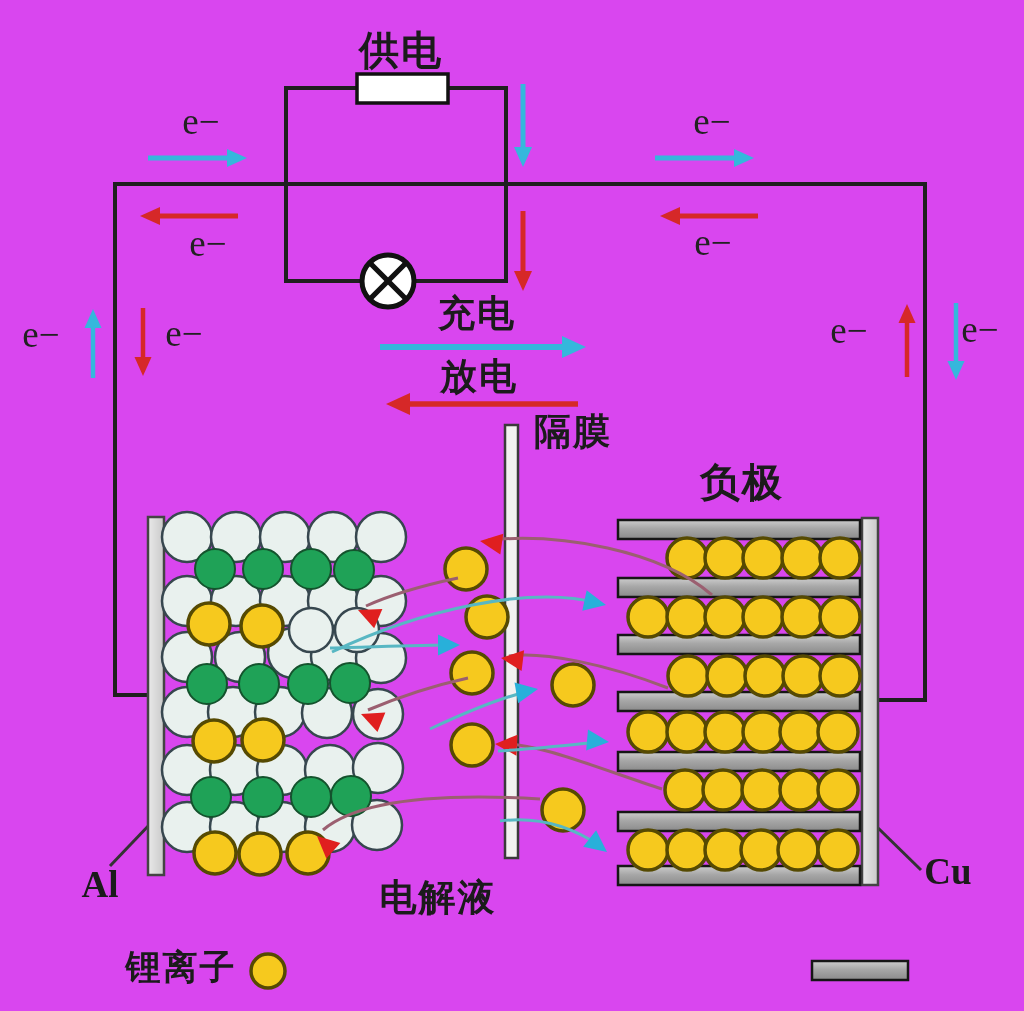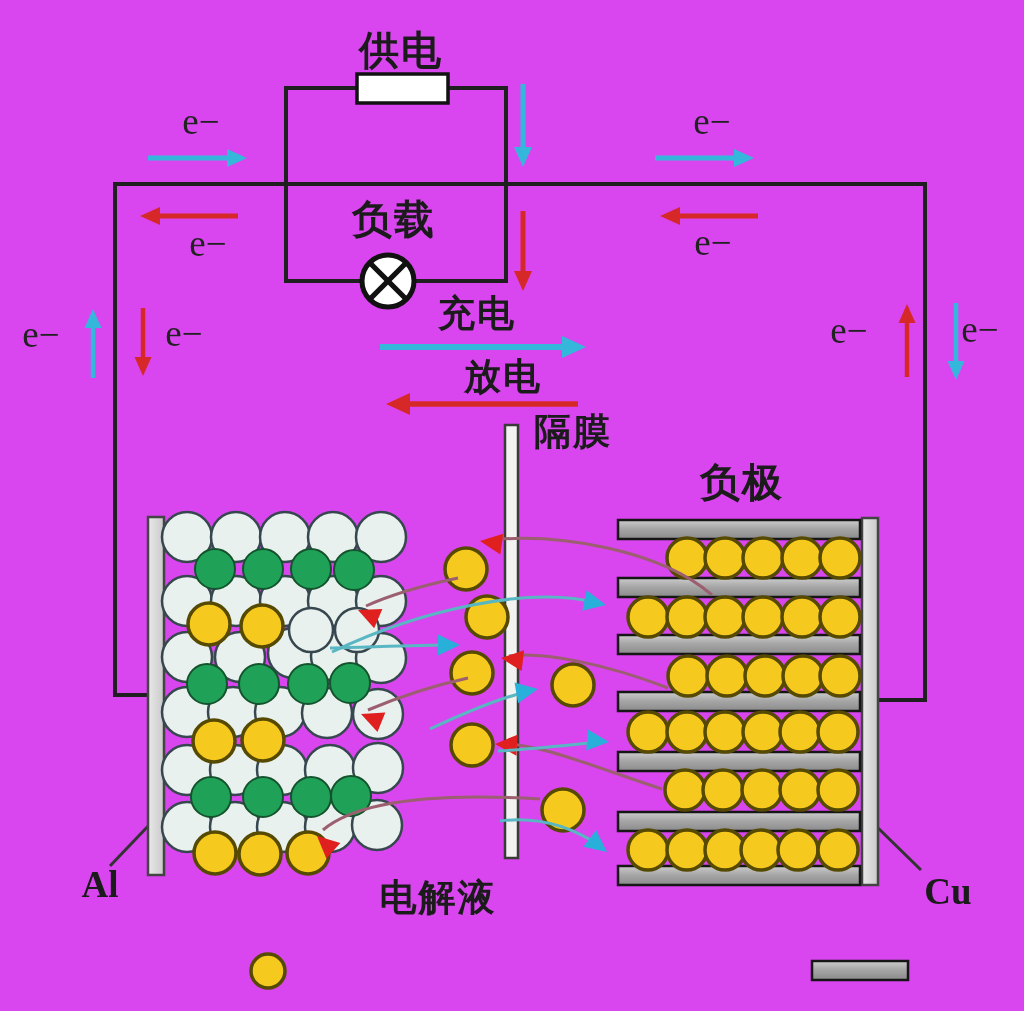--- a/index.html
+++ b/index.html
@@ -193,28 +193,28 @@
         <line x1="380" y1="347" x2="566.8" y2="347" stroke="#35b7dc" stroke-width="6"></line>
         <polygon points="586,347 562,358 562,336" fill="#35b7dc"></polygon>
         <line x1="578" y1="404" x2="405.2" y2="404" stroke="#d62828" stroke-width="5.5"></line>
         <polygon points="386,404 410,393 410,415" fill="#d62828"></polygon>
         <circle cx="268" cy="971" r="17" fill="#f6c91e" stroke="#564a02" stroke-width="3.5"></circle>
         <rect x="812" y="961" width="96" height="19" fill="url(#gbar)" stroke="#161616" stroke-width="2.5"></rect>
       </g>
   </svg>
 
   <div class="lbl s40" style="left:401px;top:50px">供电</div>
-  <div class="lbl s40" style="left:394px;top:219px">负载</div>
   <div class="lbl s37" style="left:477px;top:314px">充电</div>
-  <div class="lbl s37" style="left:503px;top:377px">放电</div>
+  <div class="lbl s37" style="left:479px;top:377px">放电</div>
   <div class="lbl s37" style="left:573px;top:432px">隔膜</div>
   <div class="lbl s40" style="left:742px;top:482px">负极</div>
   <div class="lbl s37" style="left:438px;top:898px">电解液</div>
   <div class="lbl latin s37" style="left:100px;top:884px">Al</div>
-  <div class="lbl latin s37" style="left:948px;top:891px">Cu</div>
+  <div class="lbl latin s37" style="left:948px;top:871px">Cu</div>
+  <div class="lbl s35" style="left:181px;top:967px">锂离子</div>
 
 <div class="elabel" style="left: 201px; top: 121px;">e−</div>
     <div class="elabel" style="left: 208px; top: 243px;">e−</div>
     <div class="elabel" style="left: 712px; top: 121px;">e−</div>
     <div class="elabel" style="left: 713px; top: 242px;">e−</div>
     <div class="elabel" style="left: 41px; top: 334px;">e−</div>
     <div class="elabel" style="left: 184px; top: 333px;">e−</div>
     <div class="elabel" style="left: 849px; top: 330px;">e−</div>
     <div class="elabel" style="left: 980px; top: 329px;">e−</div>
   </div>

